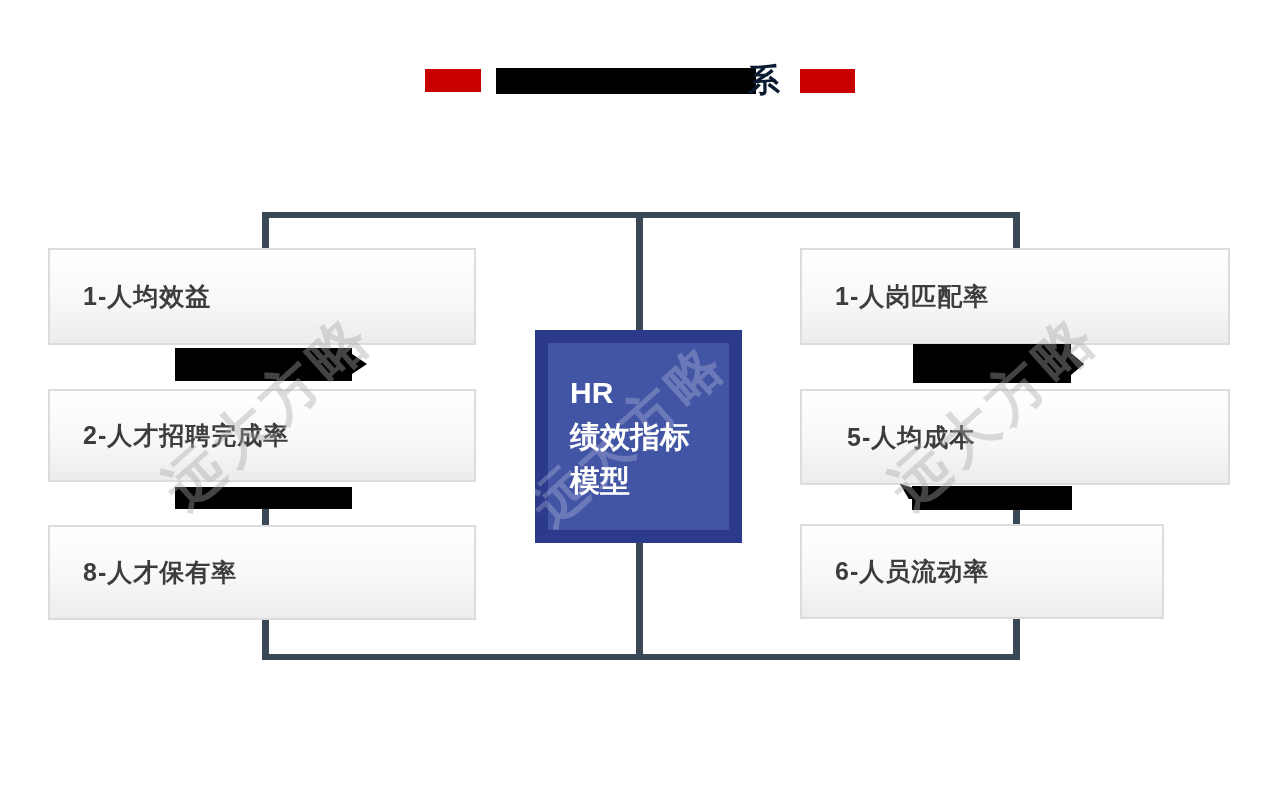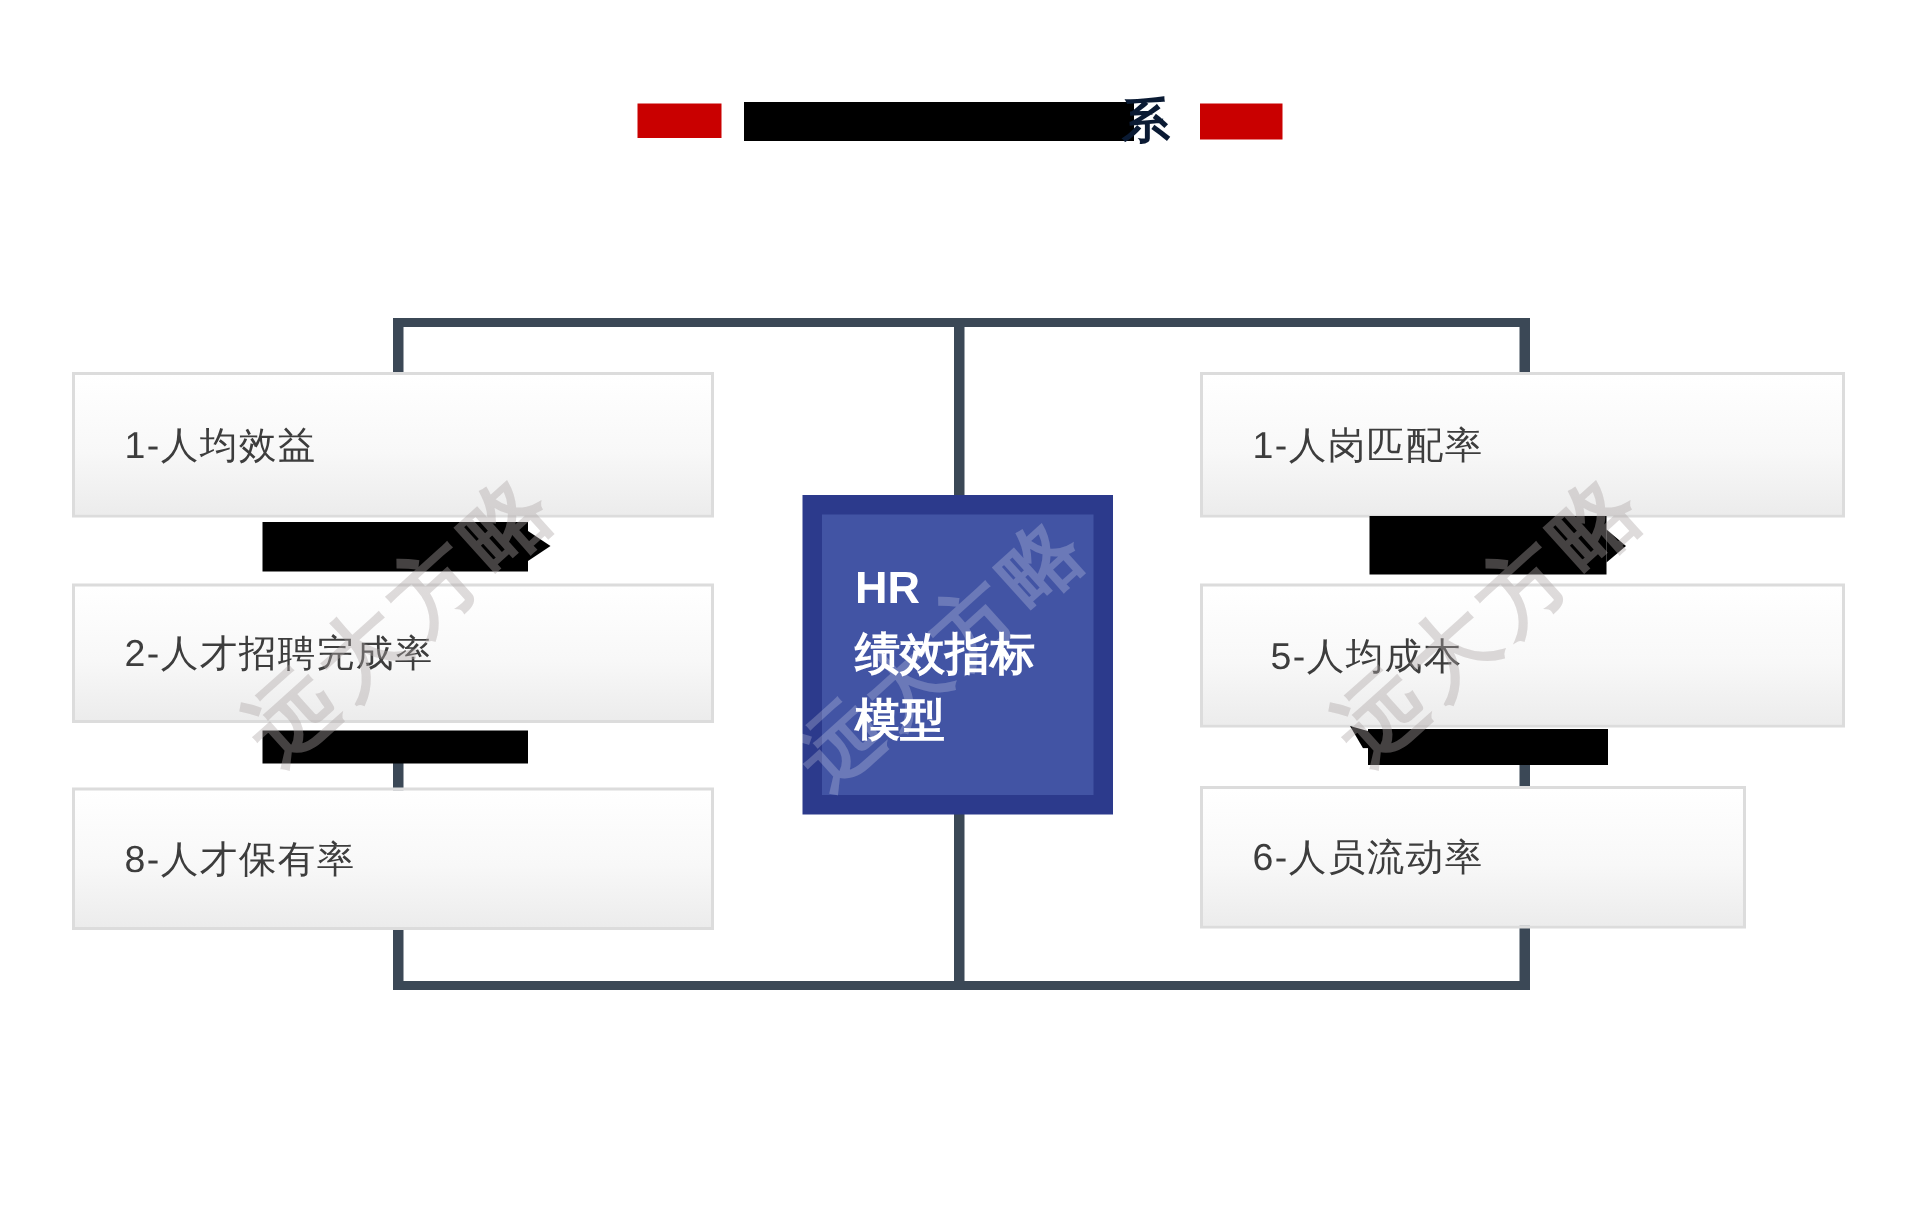--- a/index.html
+++ b/index.html
@@ -12,21 +12,21 @@
   .title-suffix{position:absolute;font-size:32px;font-weight:bold;color:#0a1a33;line-height:1;}
 
   
   .line{position:absolute;background:#3b4856;z-index:1;}
 
   
   .kpi-box{position:absolute;z-index:2;box-sizing:border-box;
     border:2px solid #dcdcdc;
     background:linear-gradient(180deg,#ffffff 0%,#f8f8f8 55%,#ececec 100%);
     display:flex;align-items:center;}
-  .kpi-label{padding-left:33px;font-size:25px;font-weight:normal;color:#3d3d3d;letter-spacing:1px;}
+  .kpi-label{padding-left:33px;font-size:25px;font-weight:bold;color:#3d3d3d;letter-spacing:1px;}
 
   
   .redaction{position:absolute;background:#000000;z-index:3;}
   .arrow-right{position:absolute;width:0;height:0;z-index:3;
     border-top:10px solid transparent;border-bottom:10px solid transparent;border-left:15px solid #000000;}
   .wedge-up-left{position:absolute;width:16px;height:15px;background:#000000;z-index:3;
     clip-path:polygon(0 0,100% 30%,100% 100%,55% 100%);}
 
   
   .center-box{position:absolute;left:535px;top:330px;width:207px;height:213px;background:#2c3a8c;z-index:3;}

